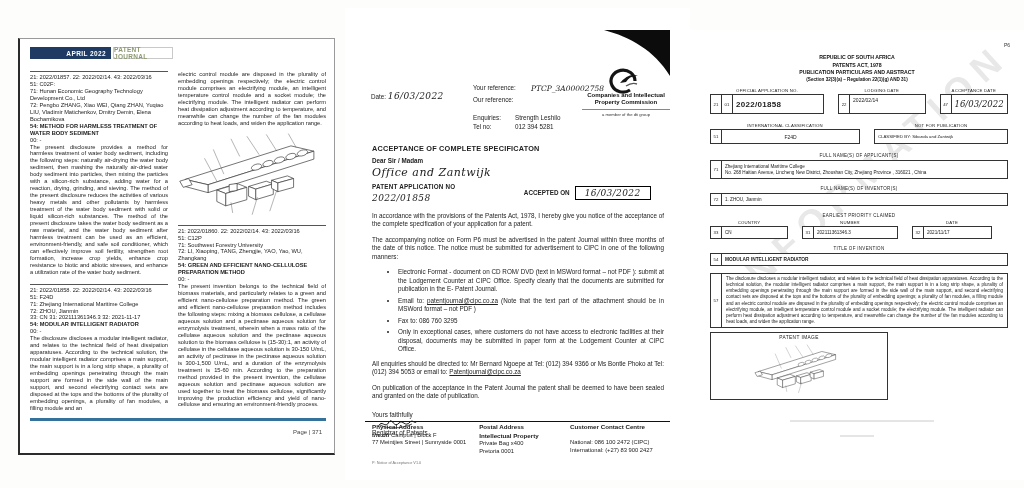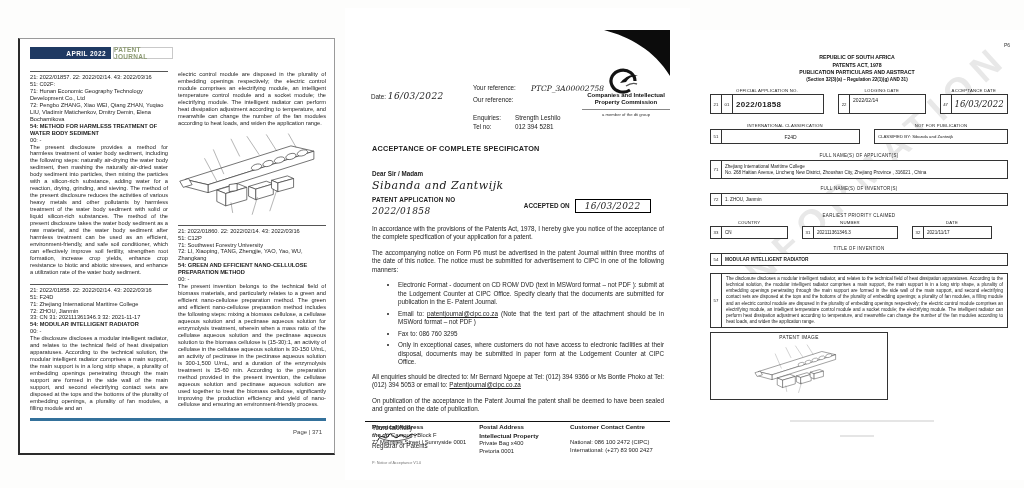--- a/index.html
+++ b/index.html
@@ -49,21 +49,21 @@
   .hw-lg{font-size:11px;letter-spacing:.5px;}
   .hw-md{font-size:9px;letter-spacing:.4px;}
   .hdr-row{display:flex;margin-bottom:2px;gap:6px;}
   .hdr-label{width:52px;flex:none;color:#222;}
   .mid-date{position:absolute;top:82px;left:26px;}
   .mid-refs{position:absolute;top:76px;left:128px;width:170px;}
   .mid-enq{position:absolute;top:106px;left:128px;width:170px;}
   .enq-row{display:flex;}
   .enq-row .hdr-label{width:42px;}
   .mid-body{position:absolute;top:136px;left:27px;right:26px;}
-  .letter-heading{font-weight:bold;font-size:7.3px;letter-spacing:.2px;margin-bottom:16px;}
+  .letter-heading{font-weight:bold;font-size:7.3px;letter-spacing:.2px;margin-bottom:3px;}
   .salutation{font-weight:bold;margin-bottom:1px;}
   .app-row{display:flex;align-items:flex-start;margin:2px 0 8px 0;}
   .app-left{width:52%;}
   .app-label{font-weight:bold;letter-spacing:.2px;}
   .accepted-wrap{display:flex;align-items:center;gap:5px;margin-top:3px;}
   .accepted-label{font-weight:bold;}
   .accept-box{border:1.2px solid #000;padding:0 7px;min-width:60px;text-align:center;}
   .mid-body p{margin:0 0 7px 0;text-align:justify;}
   ul.lb{margin:0 0 6px 0;padding-left:26px;}
   ul.lb li{margin-bottom:3px;text-align:justify;}
@@ -222,21 +222,21 @@
     </div>
     <div class="enq-row">
       <span class="hdr-label">Tel no:</span>
       <span>012 394 5281</span>
     </div>
   </div>
 
   <div class="mid-body">
     <div class="letter-heading">ACCEPTANCE OF COMPLETE SPECIFICATON</div>
     <div class="salutation">Dear Sir / Madam</div>
-    <div class="hw hw-lg">Sibanda and Zantwijk</div>
+    <div class="hw hw-lg">Office and Zantwijk</div>
     <div class="app-row">
       <div class="app-left">
         <div class="app-label">PATENT APPLICATION NO</div>
         <div class="hw hw-md">2022/01858</div>
       </div>
       <div class="accepted-wrap">
         <span class="accepted-label">ACCEPTED ON</span>
         <span class="accept-box">
           <span class="hw hw-md">16/03/2022</span>
         </span>

